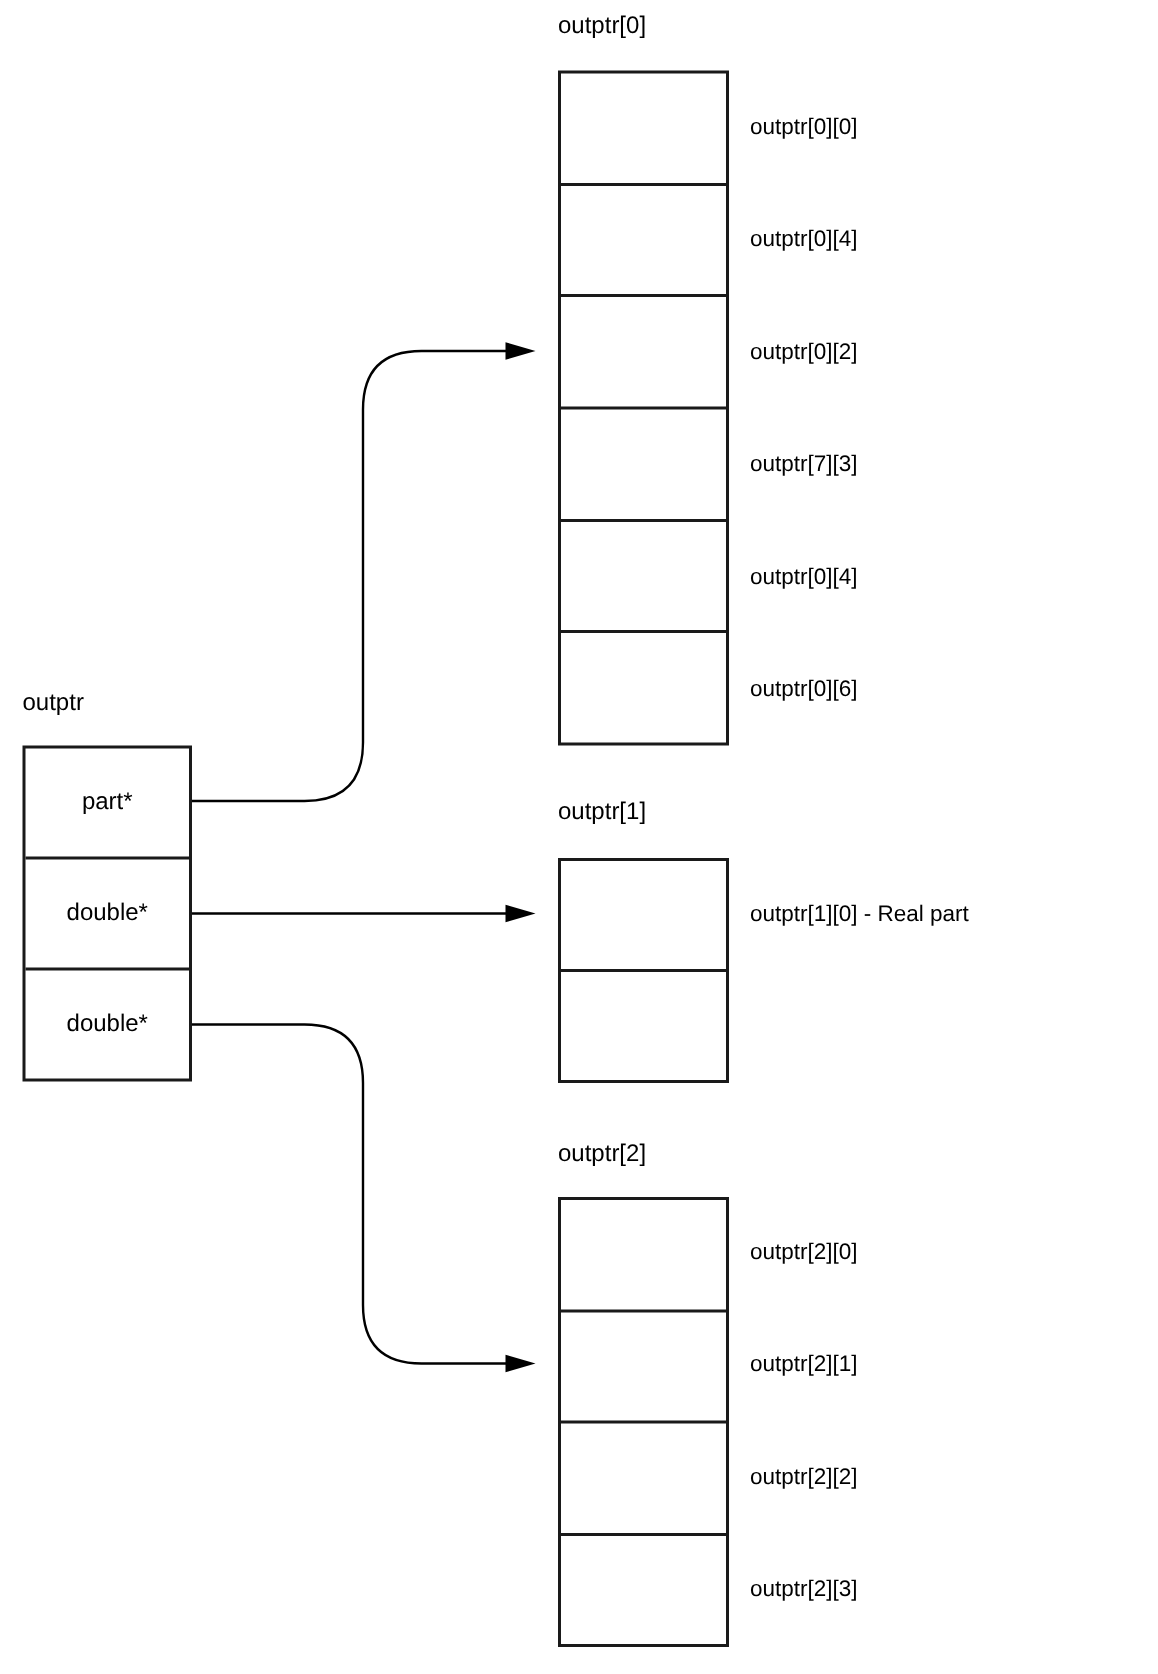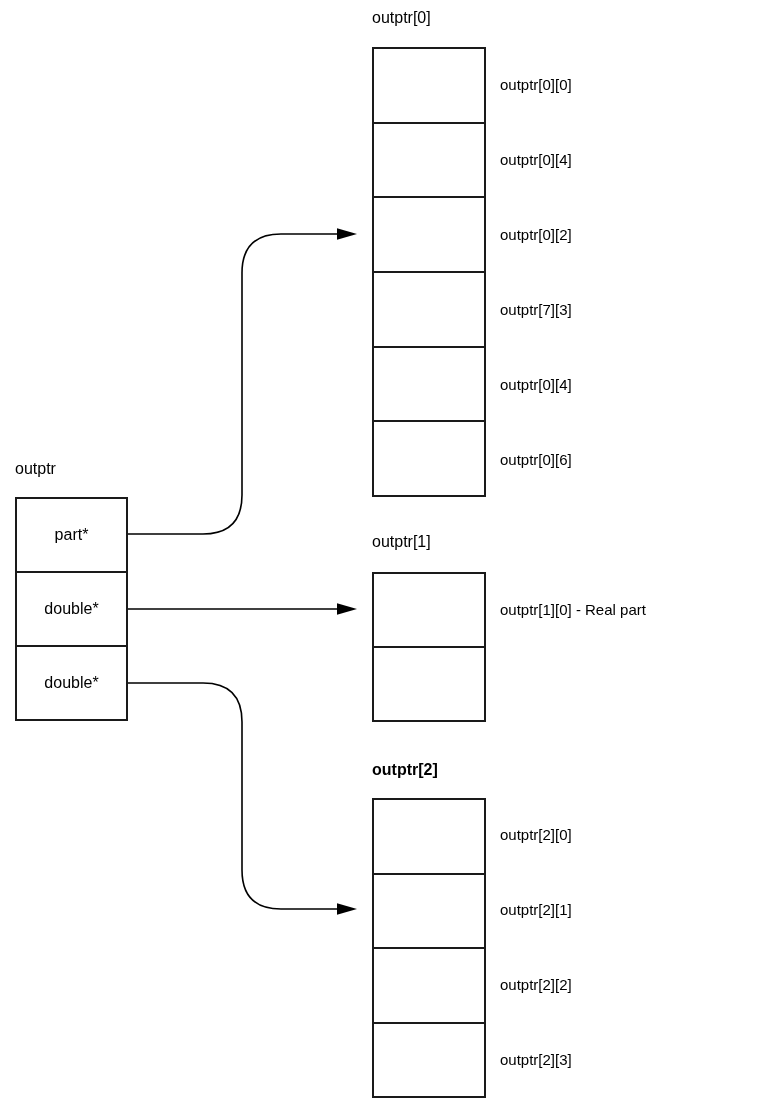--- a/index.html
+++ b/index.html
@@ -51,21 +51,21 @@
     white-space: nowrap;
   }
   
   .pointer-title { left: 15px; top: 459px; width: 113px; }
   .pointer-box   { left: 15px; top: 497px; width: 113px; height: 224px; }
   
   .array0-title { left: 372px; top: 8px; }
   .array0-box   { left: 372px; top: 47px;  width: 114px; height: 450px; }
   .array1-title { left: 372px; top: 532px; }
   .array1-box   { left: 372px; top: 572px; width: 114px; height: 150px; }
-  .array2-title { left: 372px; top: 760px; font-weight: bold; }
+  .array2-title { left: 372px; top: 760px; }
   .array2-box   { left: 372px; top: 798px; width: 114px; height: 300px; }
 </style>
 </head>
 <body>
 
 <div class="diagram">
 
   <svg class="arrow-layer" viewBox="0 0 772 1116">
     <g stroke="#000000" stroke-width="1.6" fill="none">
       <path d="M 128 534 H 203 Q 242 534 242 495 V 273 Q 242 234 281 234 H 339"></path>

